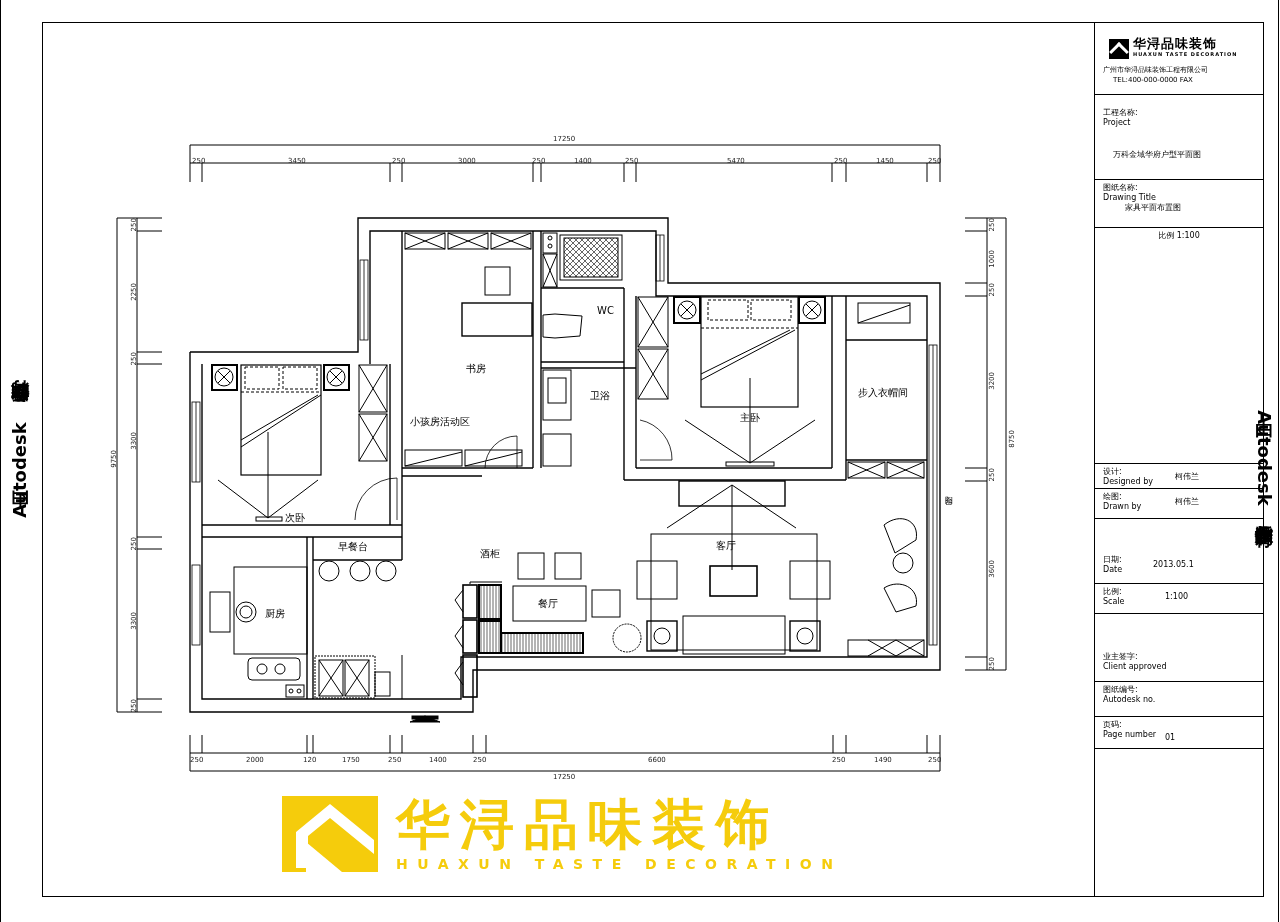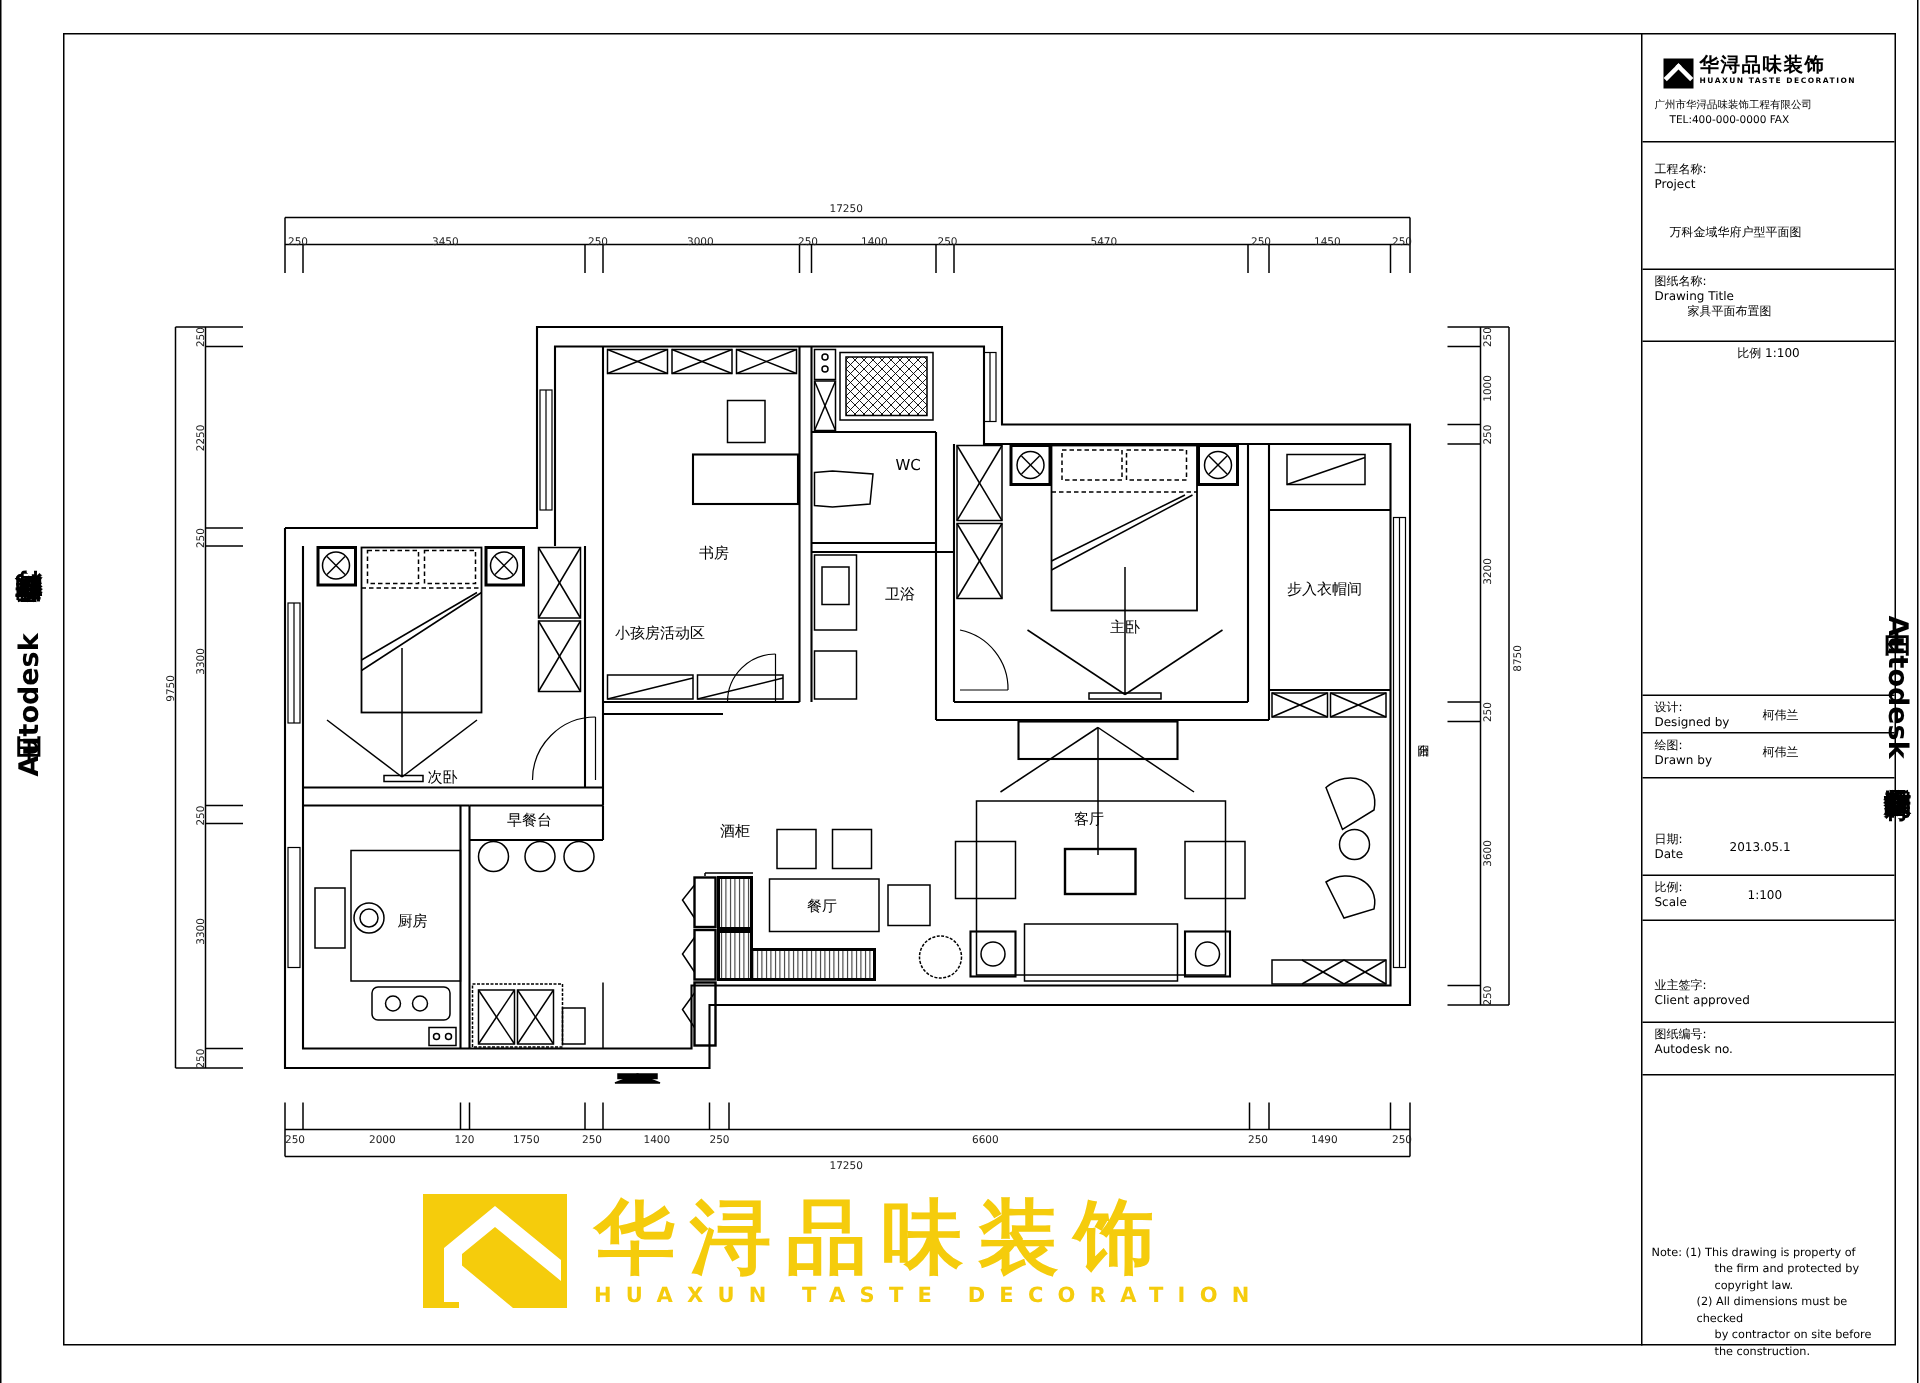--- a/index.html
+++ b/index.html
@@ -445,25 +445,22 @@
     <span class="val" style="left:70px;">1:100</span>
   </div>
   <div class="cell" style="top:627px;height:33px;">
     <span class="lbl">业主签字:</span>
       <span class="lbl">Client approved</span>
   </div>
   <div class="cell" style="top:660px;height:35px;">
     <span class="lbl">图纸编号:</span>
       <span class="lbl">Autodesk no.</span>
   </div>
+  <div class="cell" style="top:695px;height:32px;">
+    <span class="lbl">页码:</span>
+      <span class="lbl">Page number</span>
+    <span class="val" style="left:70px;top:16px;">01</span>
+  </div>
   <div class="cell" style="top:727px;height:148px;border-bottom:none;">
-    <div class="note" style="left:6px;top:80px;">
-      <div>Note: (1) This drawing is property of</div>
-      <div style="padding-left:42px;">the firm and protected by</div>
-      <div style="padding-left:42px;">copyright law.</div>
-      <div style="padding-left:30px;">(2) All dimensions must be checked</div>
-      <div style="padding-left:42px;">by contractor on site before</div>
-      <div style="padding-left:42px;">the construction.</div>
-    </div>
   </div>
 </div>
 
 <div class="vert-right">由 Autodesk 教育版产品制作</div>
 
 </body></html>

